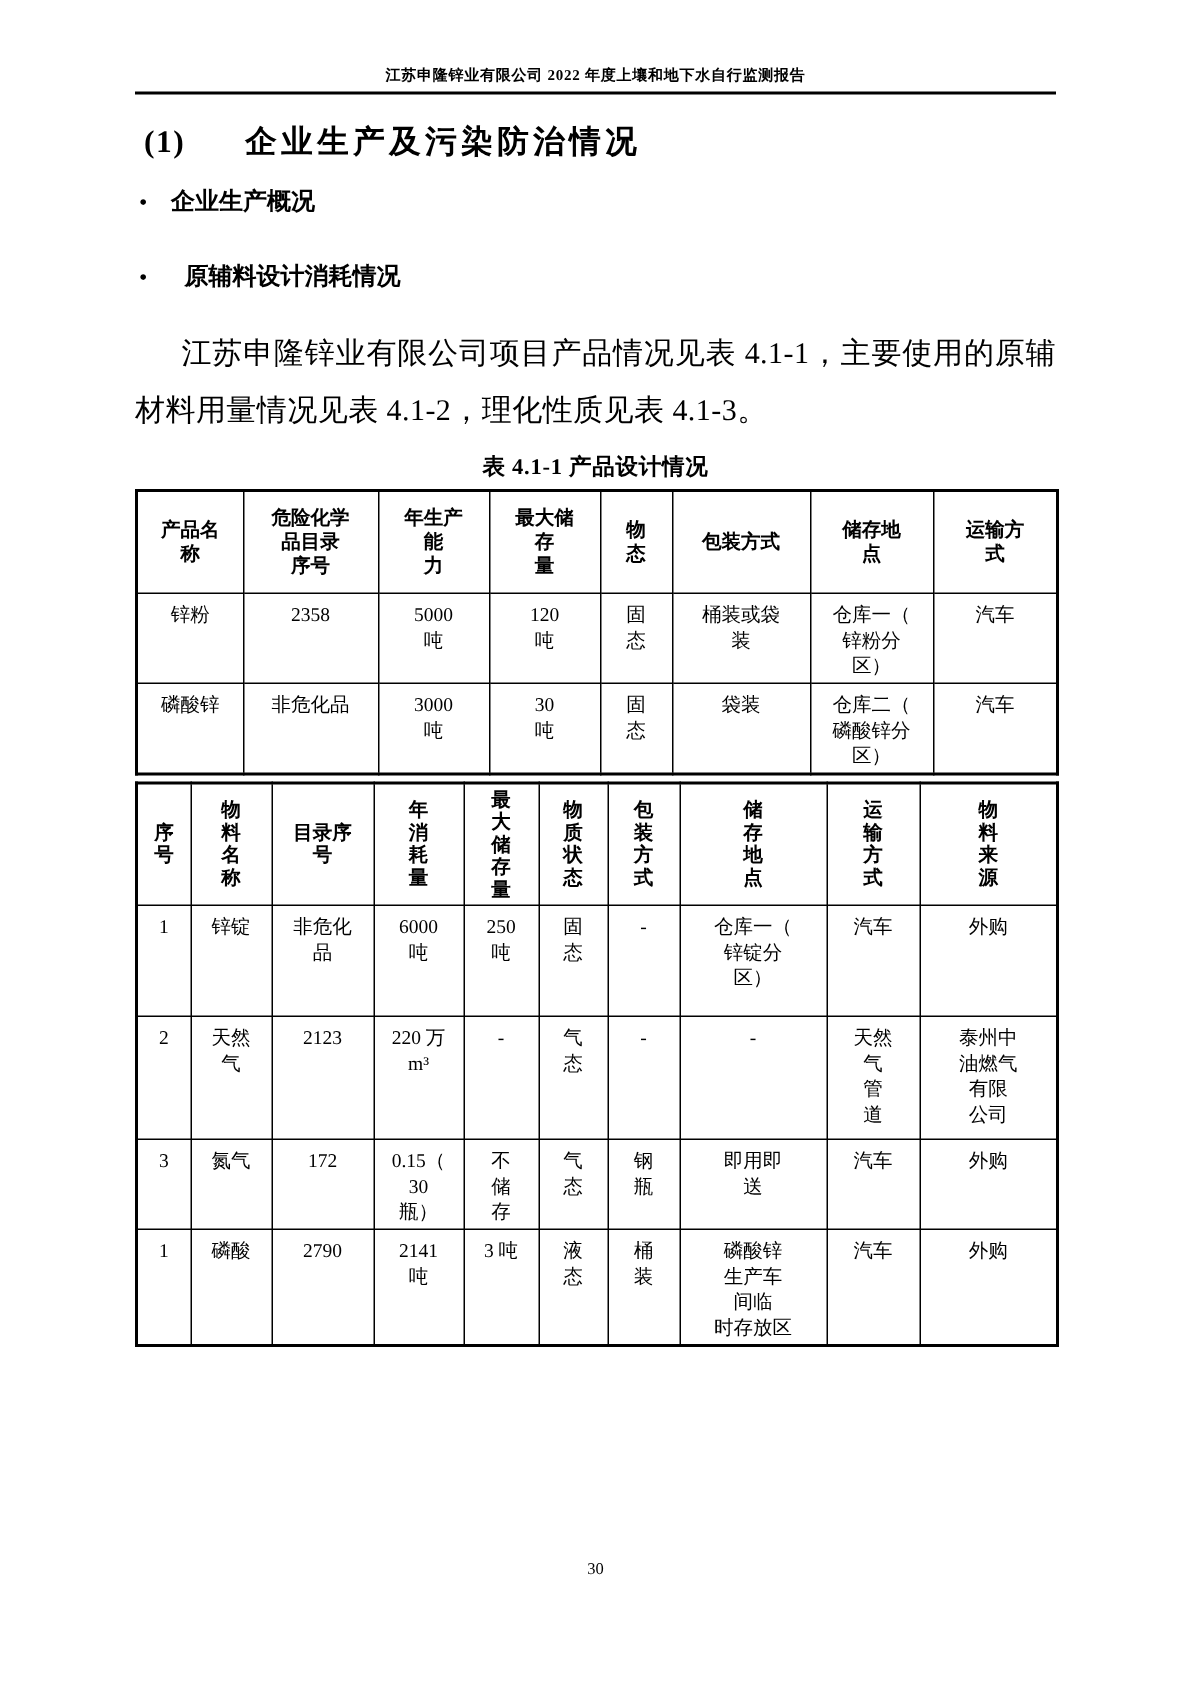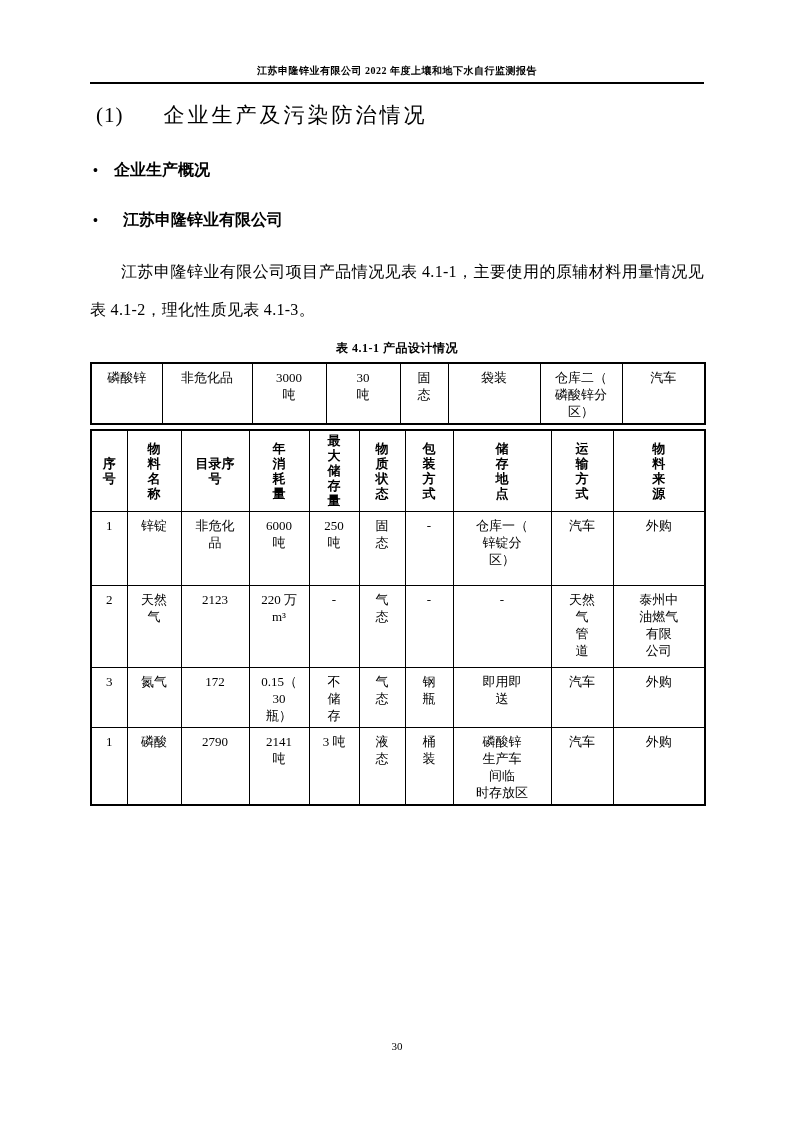--- a/index.html
+++ b/index.html
@@ -4,38 +4,38 @@
 <style>
   * { margin:0; padding:0; box-sizing:border-box; }
   html,body { background:#888; }
   body { font-family:"Liberation Serif","DejaVu Serif",serif; color:#000; }
   .page {
     position:relative; width:794px; height:1122px; background:#ffffff;
     margin:0 auto; overflow:hidden;
   }
   .content { margin:0 90px; width:614px; }
   .running-header {
-    padding-top:64px; text-align:center;
+    padding-top:43px; text-align:center;
     font-size:10px; font-weight:bold; letter-spacing:0.5px;
   }
   .header-rule { border-bottom:2px solid #000; margin-top:4px; }
-  .h1 { margin-top:17px; font-size:21px; font-weight:normal; padding-left:6px; }
+  .h1 { margin-top:17px; font-size:21px; font-weight:bold; padding-left:6px; }
   .h1 .num { margin-right:40px; letter-spacing:1px; }
   .h1 .ttl { letter-spacing:3px; }
   .bullet-row { font-size:16px; font-weight:bold; }
-  .bullet-row.b1 { margin-top:31px; }
+  .bullet-row.b1 { margin-top:16px; }
   .bullet-row.b2 { margin-top:29px; }
   .bullet-row .dot { display:inline-block; width:24px; padding-left:3px; font-size:14px; }
   .bullet-row.b2 .dot { width:33px; }
   .para {
-    margin-top:22px; font-size:16px; line-height:38px;
+    margin-top:22px; font-size:20px; line-height:38px;
     text-align:justify; text-indent:31px; letter-spacing:0.3px;
   }
   .tbl-caption {
-    margin-top:9px; text-align:center; font-size:12px; font-weight:bold;
+    margin-top:9px; text-align:center; font-size:15px; font-weight:bold;
     line-height:20px; letter-spacing:0.5px;
   }
   table {
     border-collapse:collapse; table-layout:fixed; width:614px;
     margin-top:4px; border:2px solid #000;
   }
   th, td {
     border:1px solid #000; text-align:center; white-space:pre-line;
     font-size:13px; padding:2px 2px 3px; overflow:hidden;
   }
@@ -61,39 +61,75 @@
 
     <div class="h1">
       <span class="num">(1)</span><span class="ttl">企业生产及污染防治情况</span>
     </div>
 
     <div class="bullet-row b1">
       <span class="dot">•</span><span>企业生产概况</span>
     </div>
 
     <div class="bullet-row b2">
-      <span class="dot">•</span><span>江苏申隆锌业有限公司</span>
+      <span class="dot">•</span><span>原辅料设计消耗情况</span>
     </div>
 
     <div class="para">江苏申隆锌业有限公司项目产品情况见表 4.1-1，主要使用的原辅材料用量情况见表 4.1-2，理化性质见表 4.1-3。</div>
 
     <div class="tbl-caption">表 4.1-1 产品设计情况</div>
 
     <table class="t1">
       <colgroup>
         <col style="width:71px">
           <col style="width:90px">
           <col style="width:74px">
           <col style="width:74px">
         <col style="width:48px">
           <col style="width:92px">
           <col style="width:82px">
           <col style="width:83px">
       </colgroup>
       <tbody>
+          <tr style="height:68px">
+        <th>产品名
+称</th>
+        <th>危险化学
+品目录
+序号</th>
+        <th>年生产
+能
+力</th>
+        <th>最大储
+存
+量</th>
+        <th>物
+态</th>
+        <th>包装方式</th>
+        <th>储存地
+点</th>
+        <th>运输方
+式</th>
+      </tr>
+      <tr style="height:59px">
+        <td>锌粉</td>
+        <td>2358</td>
+        <td>5000
+吨</td>
+        <td>120
+吨</td>
+        <td>固
+态</td>
+        <td>桶装或袋
+装</td>
+        <td>仓库一（
+锌粉分
+区）</td>
+        <td>汽车</td>
+      </tr>
       <tr style="height:59px">
         <td>磷酸锌</td>
         <td>非危化品</td>
         <td>3000
 吨</td>
         <td>30
 吨</td>
         <td>固
 态</td>
         <td>袋装</td>

